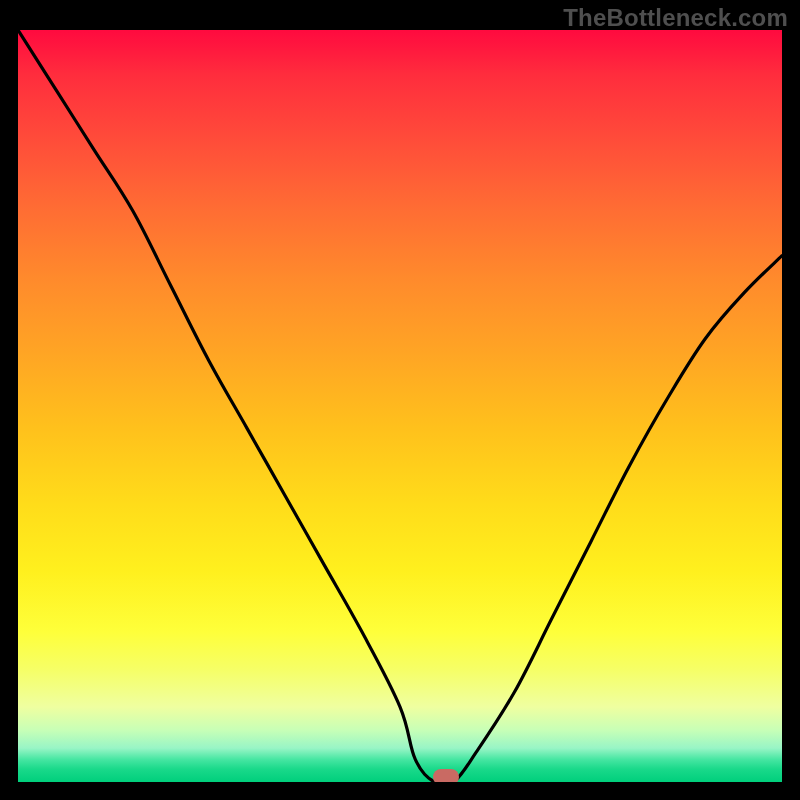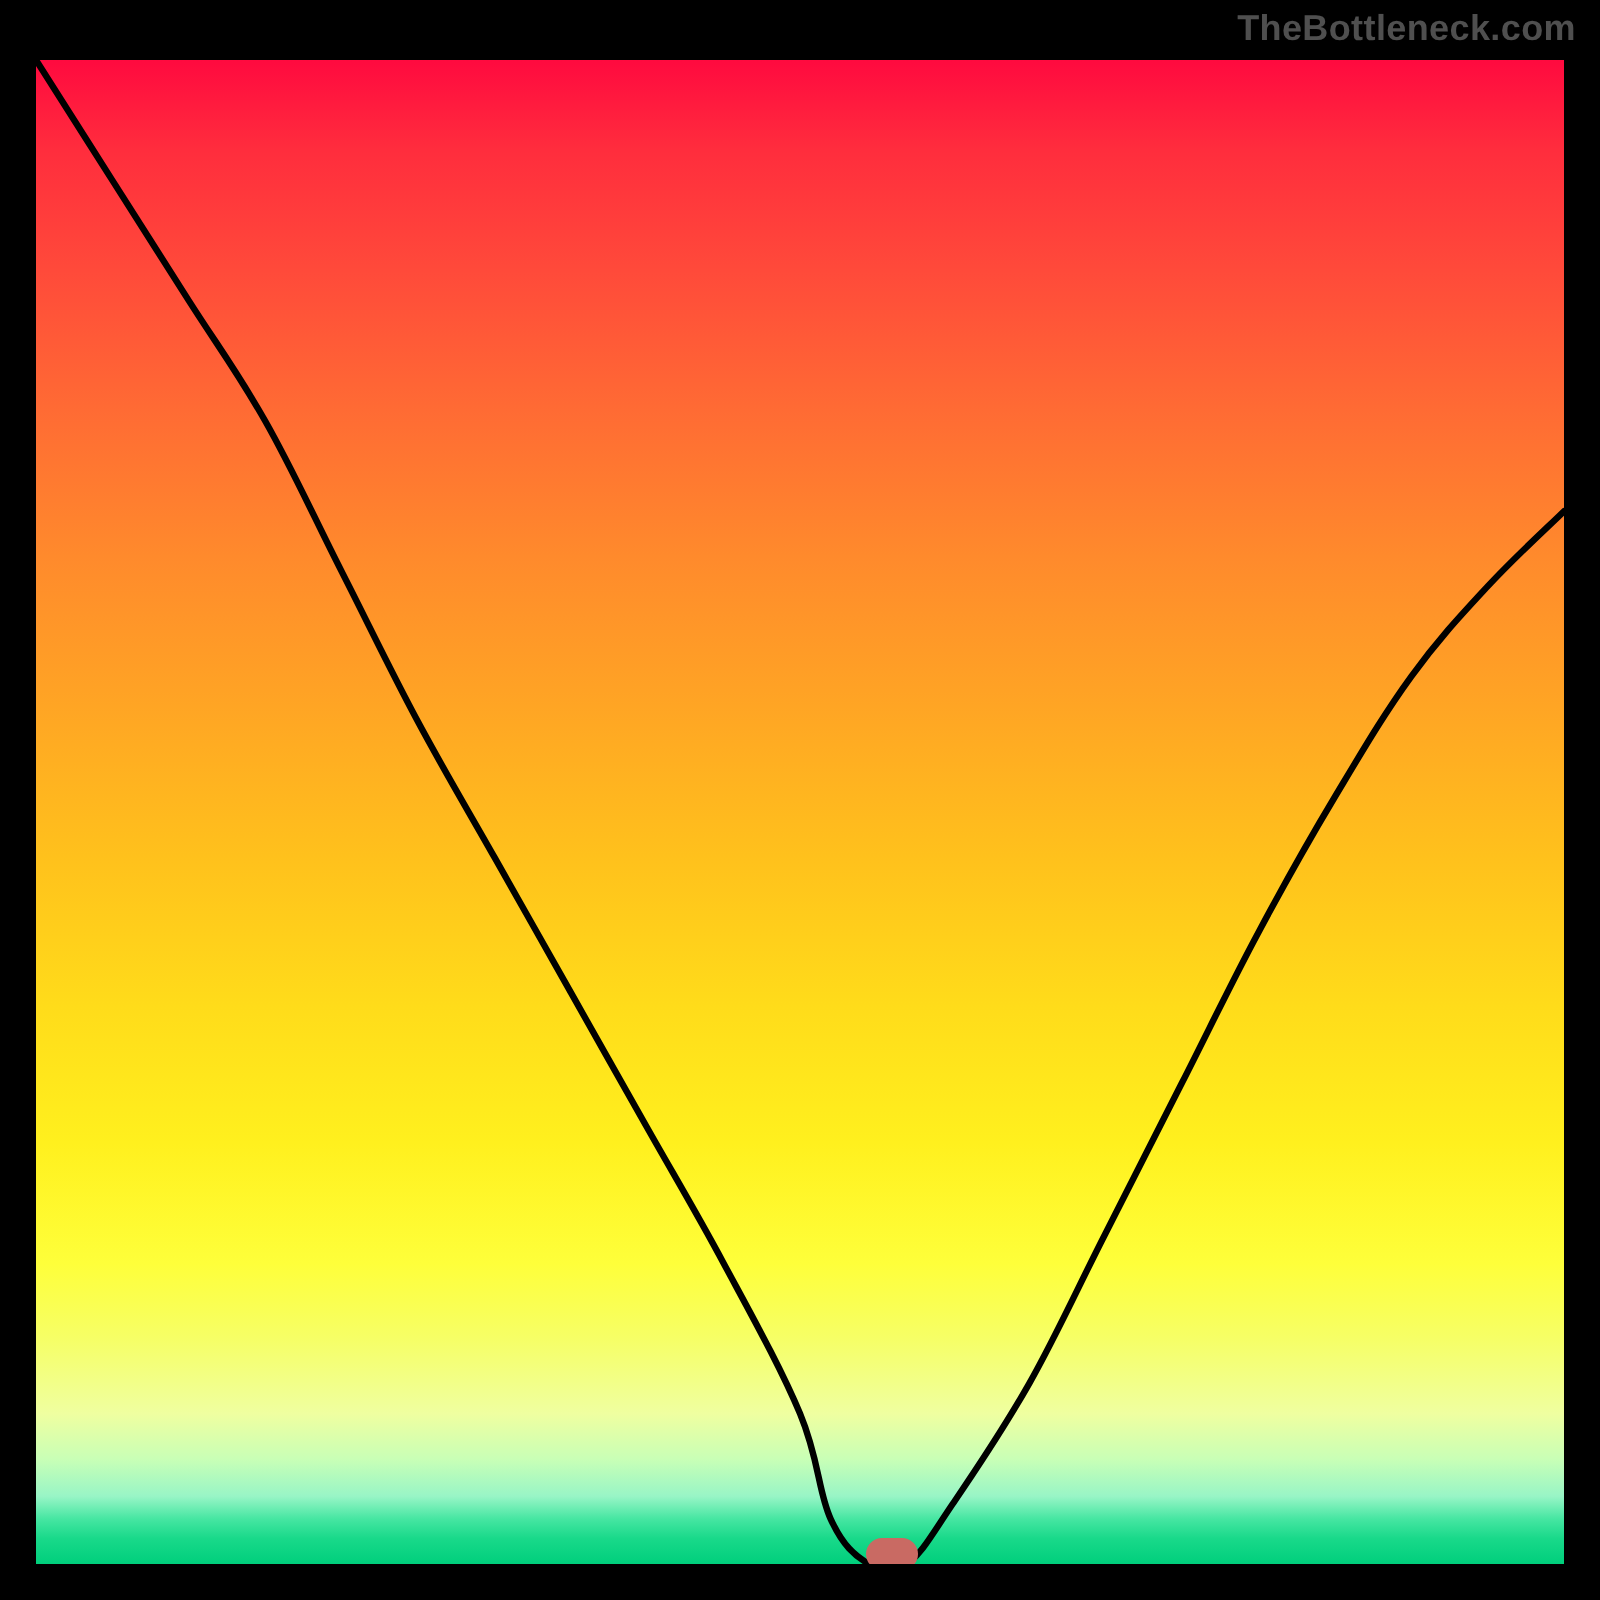--- a/index.html
+++ b/index.html
@@ -15,21 +15,21 @@
     position: relative;
     width: 800px;
     height: 800px;
     background: #000;
   }
   .watermark {
     position: absolute;
     top: 4px;
     right: 12px;
     color: #4f4f4f;
-    font-size: 18px;
+    font-size: 24px;
     font-weight: 600;
     letter-spacing: 0.2px;
     z-index: 20;
   }
   .plot-area {
     position: absolute;
     left: 18px;
     top: 30px;
     width: 764px;
     height: 752px;

